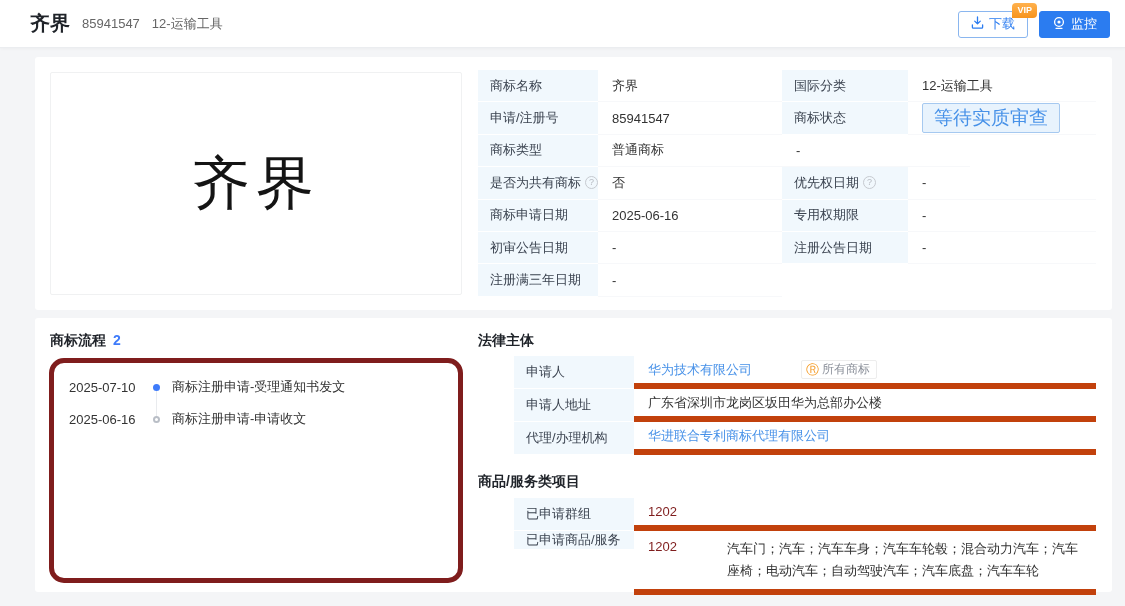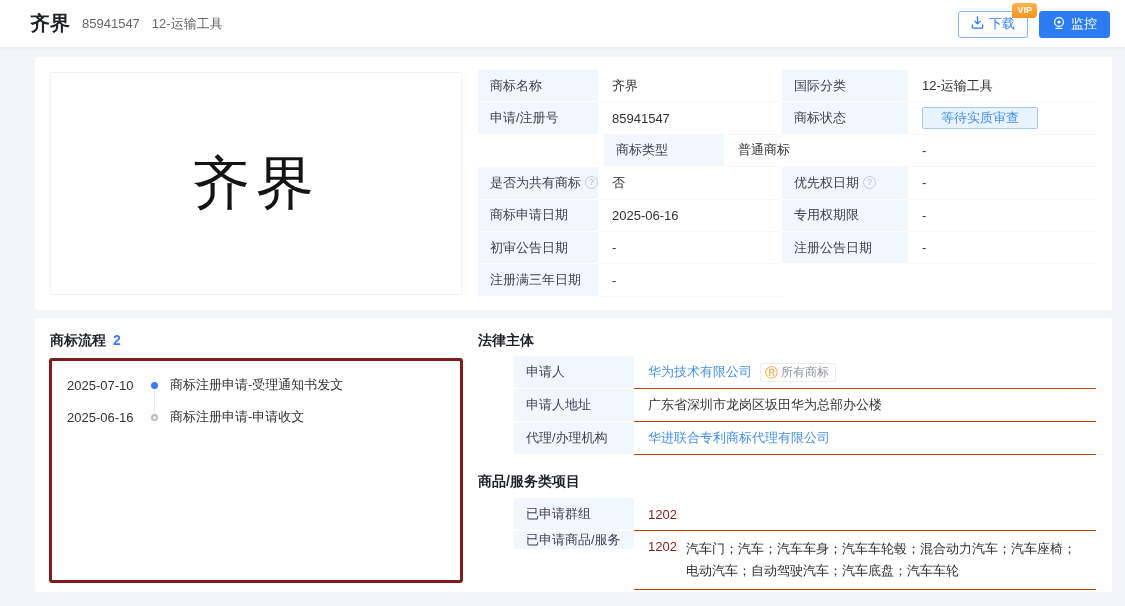--- a/index.html
+++ b/index.html
@@ -41,62 +41,62 @@
     position:absolute; left:15px; top:15px; width:412px; height:223px;
     border:1px solid #f0f1f2; border-radius:2px; background:#fff;
     display:flex; align-items:center; justify-content:center;
   }
   .tm-image-text {
     font-family:"DejaVu Serif","Liberation Serif",serif;
     font-size:58px; color:#141414; letter-spacing:6px;
   }
   
   .info-table { position:absolute; left:443px; top:13px; width:618px; }
-  .info-row { display:flex; height:32.4px;justify-content:flex-end; }
+  .info-row { display:flex; height:32.4px; }
   .cell { display:flex; align-items:center; font-size:13px; }
   .lcell {
     background:#f1f8fd; padding-left:12px; color:#3b4350;
     border-bottom:1px solid #fff;
   }
   .vcell { padding-left:14px; color:#333; border-bottom:1px solid #f7f8fa; }
   .c1 { width:120px; } .c2 { width:184px; } .c3 { width:126px; } .c4 { width:188px; }
   .cell.blank { background:transparent; border-bottom:none; }
   .help-icon {
     width:13px; height:13px; margin-left:4px; border-radius:50%;
     border:1px solid #c6cad0; color:#b6bac1; font-size:9px; line-height:11px;
     display:inline-flex; align-items:center; justify-content:center; flex:none;
   }
   .status-tag {
-    display:inline-block; padding:1px 18px; font-size:13px;
+    display:inline-block; padding:1px 11px; font-size:19px;
     color:#4791e8; background:#e8f3fd; border:1px solid #a6c9f0; border-radius:2px;
   }
   
   .section-title { position:absolute; font-size:14px; font-weight:700; color:#1f2329; }
   .count-blue { color:#3e7bfa; font-weight:700; margin-left:7px; }
   .flow-box {
     position:absolute; left:14px; top:40px; width:414px; height:225px;
-    border:3px solid #7f1d1d; border-radius:3px;
+    border:5px solid #7f1d1d; border-radius:15px;
   }
   .flow-item { position:absolute; left:0; height:20px; display:flex; align-items:center; font-size:13px; }
   .flow-date { width:84px; margin-left:15px; color:#333; }
   .flow-dot { width:7px; height:7px; border-radius:50%; flex:none; margin-right:12px; }
   .dot-blue { background:#3e7bfa; }
   .dot-gray { background:#fff; border:2px solid #b9bec6; }
   .flow-text { color:#333;text-align:right; }
   .flow-line { position:absolute; left:102px; top:28px; width:1px; height:26px; background:#e9ebee; }
   
   .kv-table { position:absolute; left:443px; width:618px; }
   .kv-row { display:flex; min-height:33px;padding-left:36px; }
   .kv-label {
     width:120px; background:#f1f8fd; padding-left:12px; color:#3b4350;
     font-size:13px; display:flex; align-items:center; border-bottom:1px solid #fff;
   }
   .kv-value {
     flex:1; padding-left:14px; font-size:13px; display:flex; align-items:center;
-    border-bottom:1px solid #c2410c; color:#333;
+    border-bottom:6px solid #c2410c; color:#333;gap:41px;
   }
   .link-blue { color:#4791e8; cursor:pointer; }
   .owner-badge {
     display:inline-flex; align-items:center; margin-left:8px; height:19px;
     padding:0 6px 0 4px; border:1px solid #ededed; border-radius:2px;
     font-size:12px; color:#8a8f99; background:#fff;
   }
   .r-icon { color:#f59a23; font-size:13px; margin-right:3px; line-height:1; }
   .goods-code { width:52px; padding-left:14px; font-size:13px; color:#7f1d1d; flex:none; }
   .goods-text { font-size:13px; color:#333; line-height:22px; padding:7px 14px 7px 0; }

